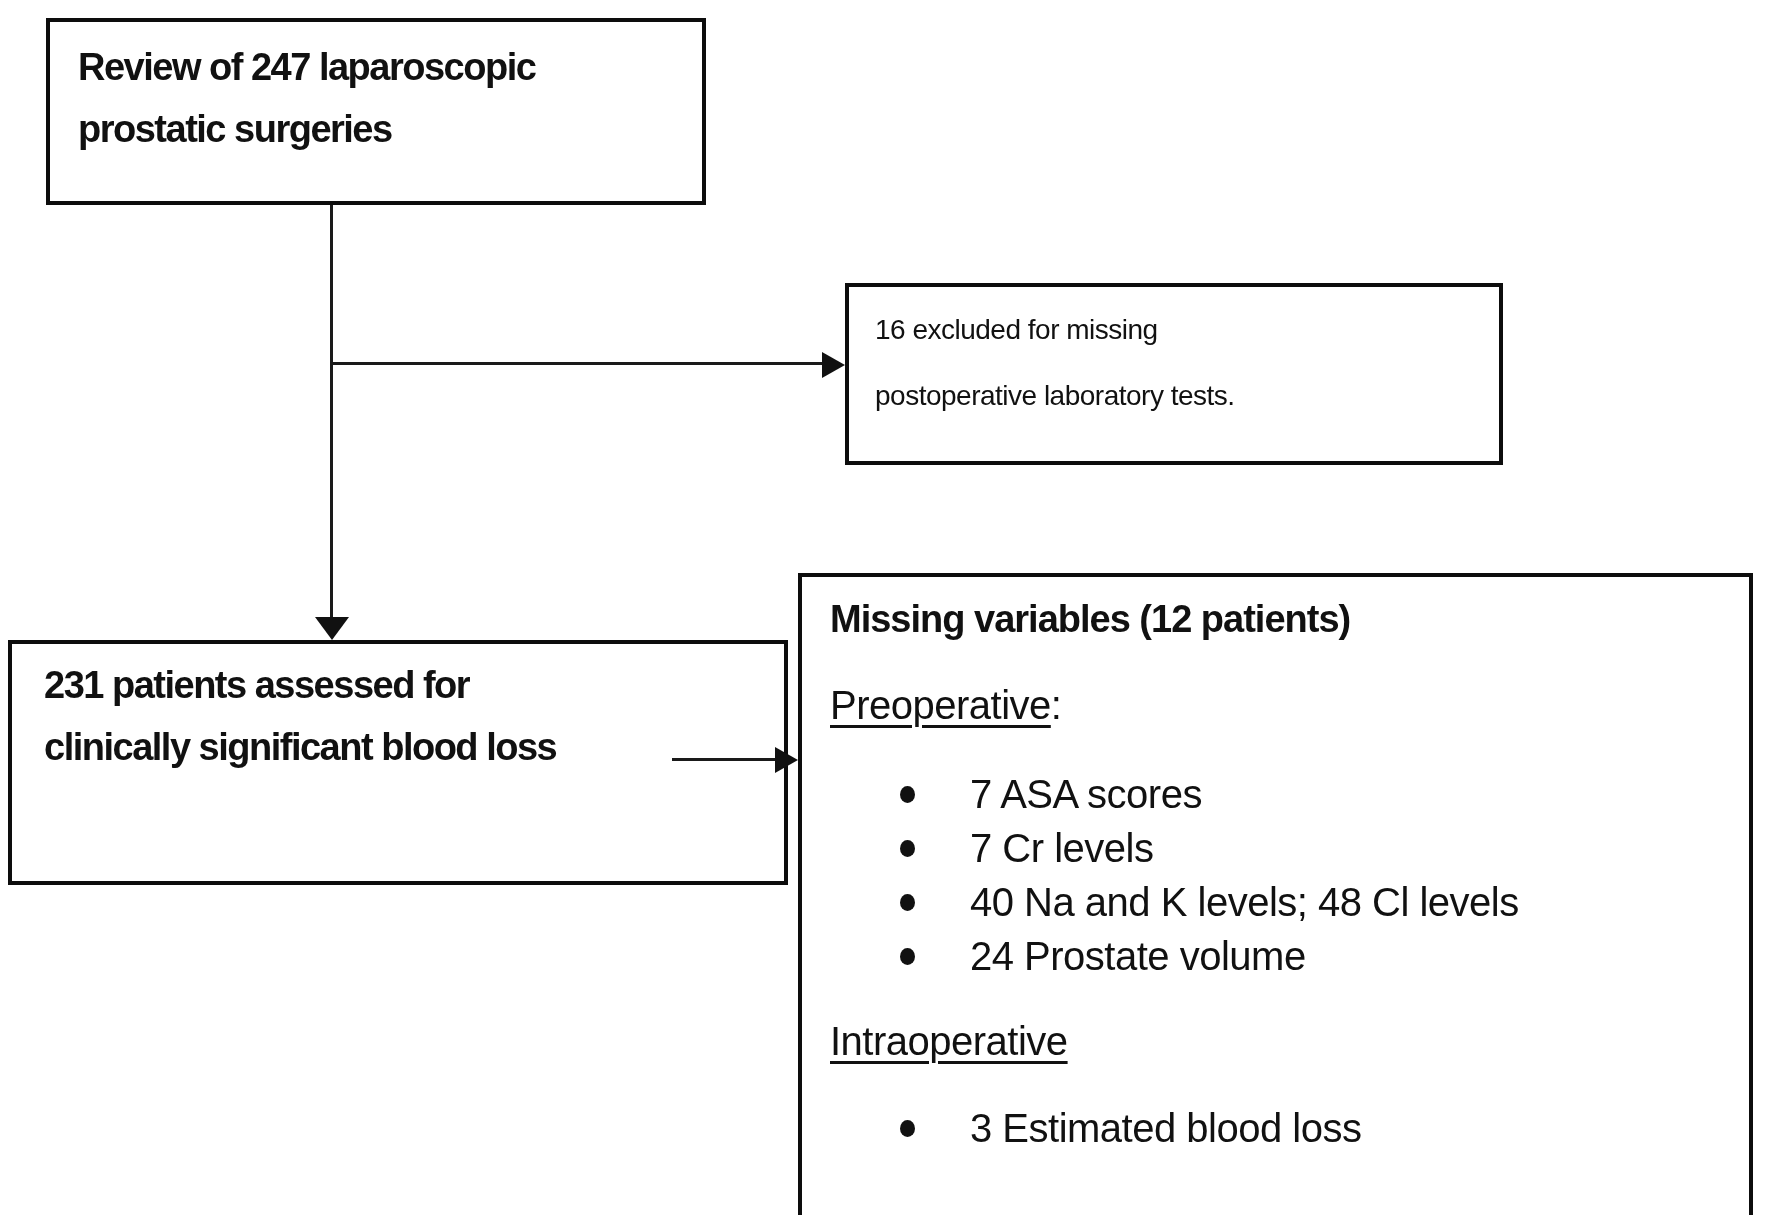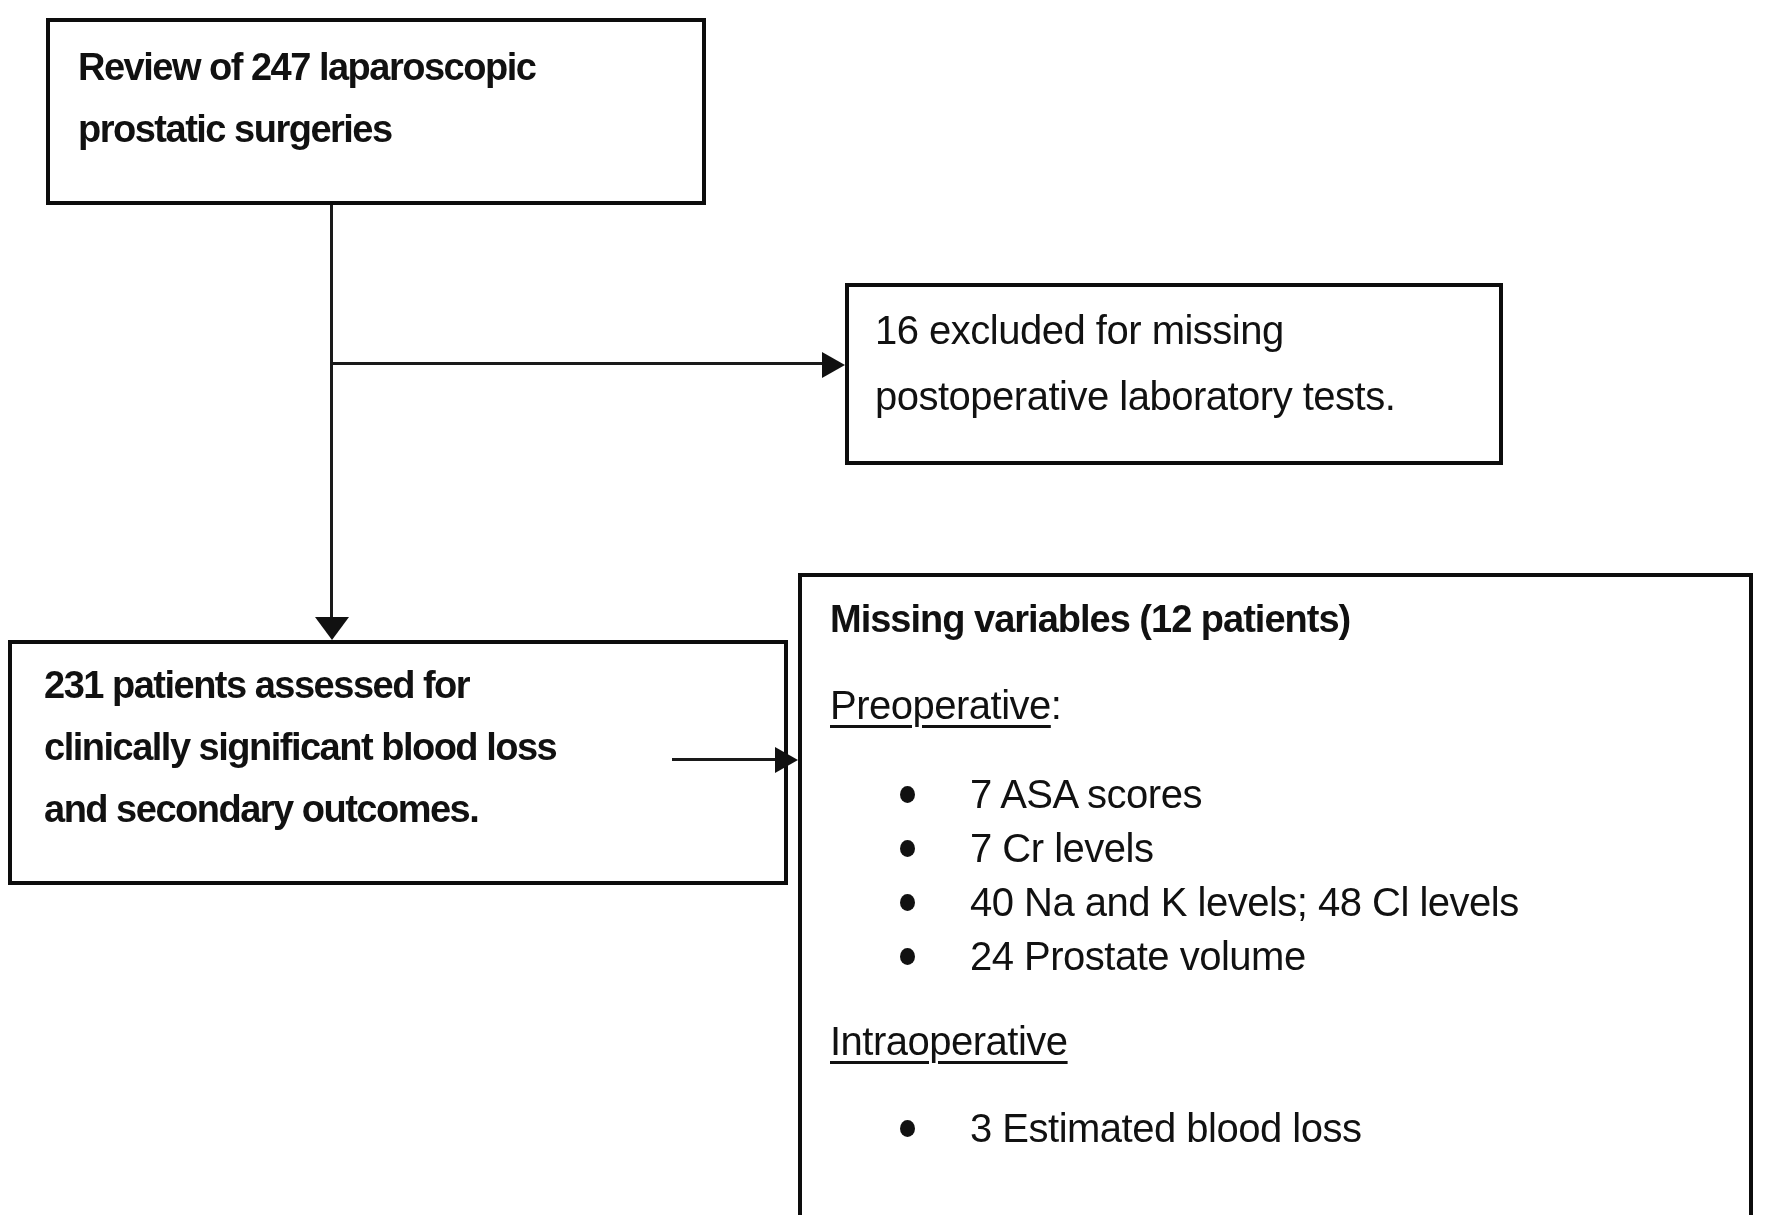--- a/index.html
+++ b/index.html
@@ -23,21 +23,21 @@
   
   .box-review {
     left: 10px; top: 18px; width: 660px; height: 187px;
     padding: 14px 16px 0 28px;
     font-weight: bold; font-size: 38px; line-height: 62px; letter-spacing: -1.5px; margin-left: 36px;
   }
   
   .box-excluded {
     left: 845px; top: 283px; width: 658px; height: 182px;
     padding: 10px 14px 0 26px;
-    font-size: 40px; line-height: 66px; letter-spacing: -0.5px;
+    font-size: 28px; line-height: 66px; letter-spacing: -0.5px;
   }
   
   .box-assessed {
     left: 8px; top: 640px; width: 780px; height: 245px;
     padding: 10px 14px 0 32px;
     font-weight: bold; font-size: 38px; line-height: 62px; letter-spacing: -1.5px;
   }
   
   .box-missing {
     left: 798px; top: 573px; width: 955px; height: 785px;
@@ -113,21 +113,20 @@
     <div>
         <div class="line-item">16 excluded for missing</div>
         <div class="line-item">postoperative laboratory tests.</div>
       </div>
   </div>
 
   <div class="box box-assessed">
     <div>
         <div class="line-item">231 patients assessed for</div>
         <div class="line-item">clinically significant blood loss</div>
-        <div class="line-item">and secondary outcomes.</div>
       </div>
   </div>
 
   <div class="box box-missing">
     <div class="mv-title">Missing variables (12 patients)</div>
 
     <div class="section sec-preop">
       <div class="sec-heading">
         <span class="u">Preoperative</span><span>:</span>
       </div>

